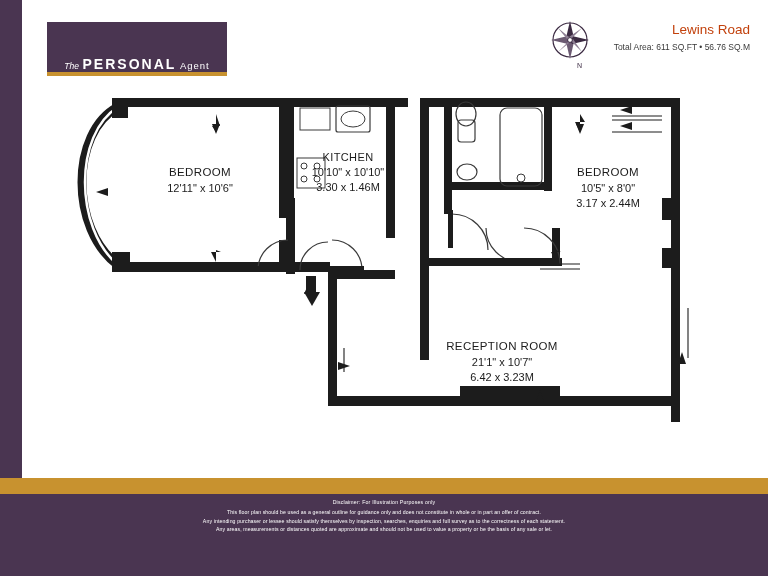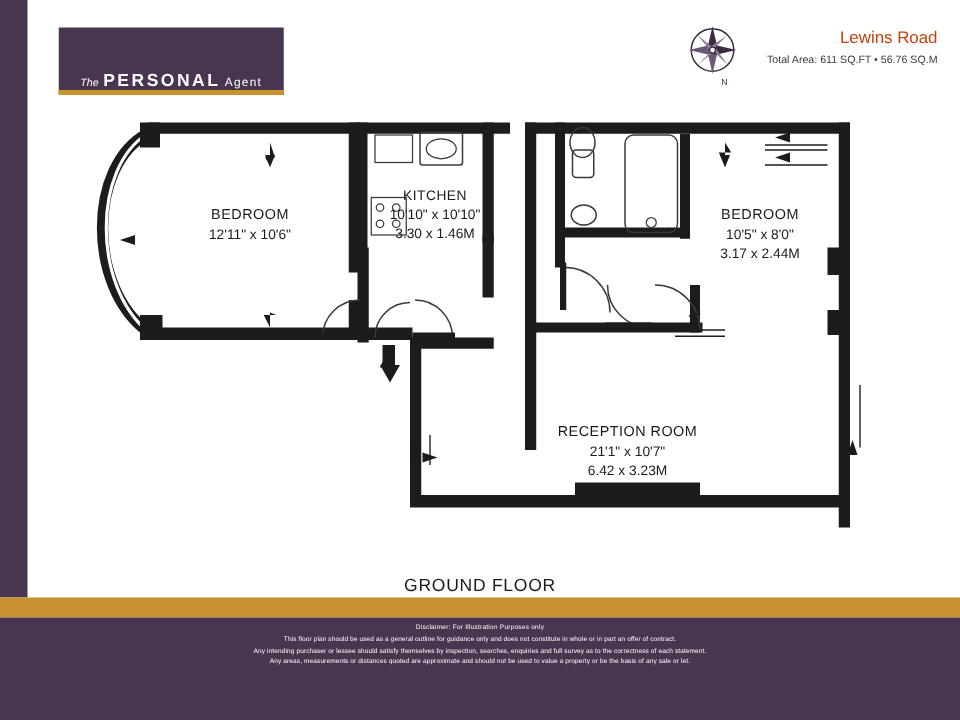--- a/index.html
+++ b/index.html
@@ -339,21 +339,20 @@
       <div class="rl-met">3.17 x 2.44M</div>
     </div>
 
     <div class="room-label" style="left:398px; top:248px; width:208px;margin-top:11px;">
       <div class="rl-name">RECEPTION ROOM</div>
       <div class="rl-imp">21'1" x 10'7"</div>
       <div class="rl-met">6.42 x 3.23M</div>
     </div>
   </div>
 
-  <div class="floor-title">GROUND FLOOR</div>
 
   <div class="disclaimer">
     <div class="dl-title">Disclaimer: For Illustration Purposes only</div>
     <div class="dl-line">This floor plan should be used as a general outline for guidance only and does not constitute in whole or in part an offer of contract.</div>
     <div class="dl-line">Any intending purchaser or lessee should satisfy themselves by inspection, searches, enquiries and full survey as to the correctness of each statement.</div>
     <div class="dl-line">Any areas, measurements or distances quoted are approximate and should not be used to value a property or be the basis of any sale or let.</div>
   </div>
 
 </div>
 

